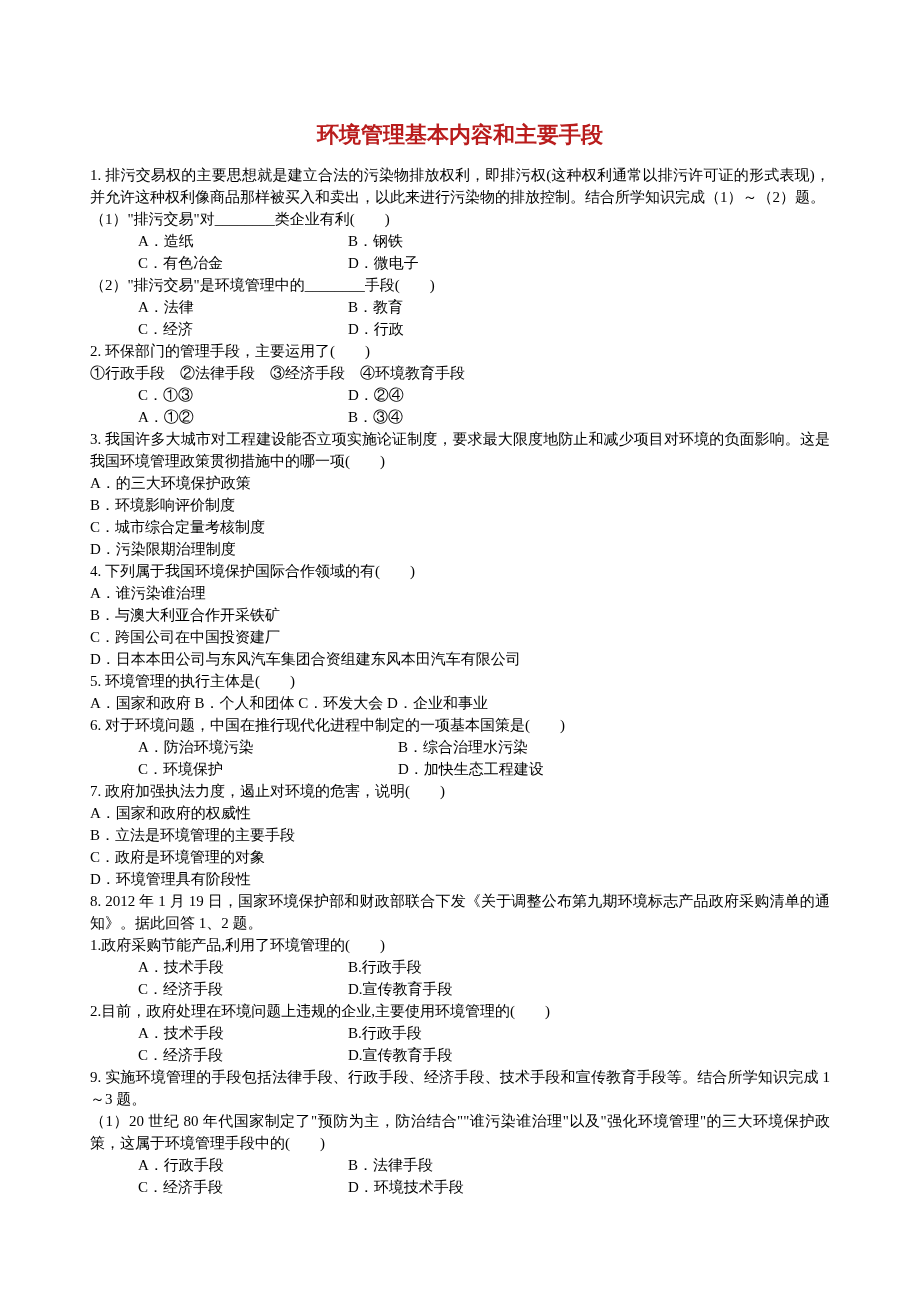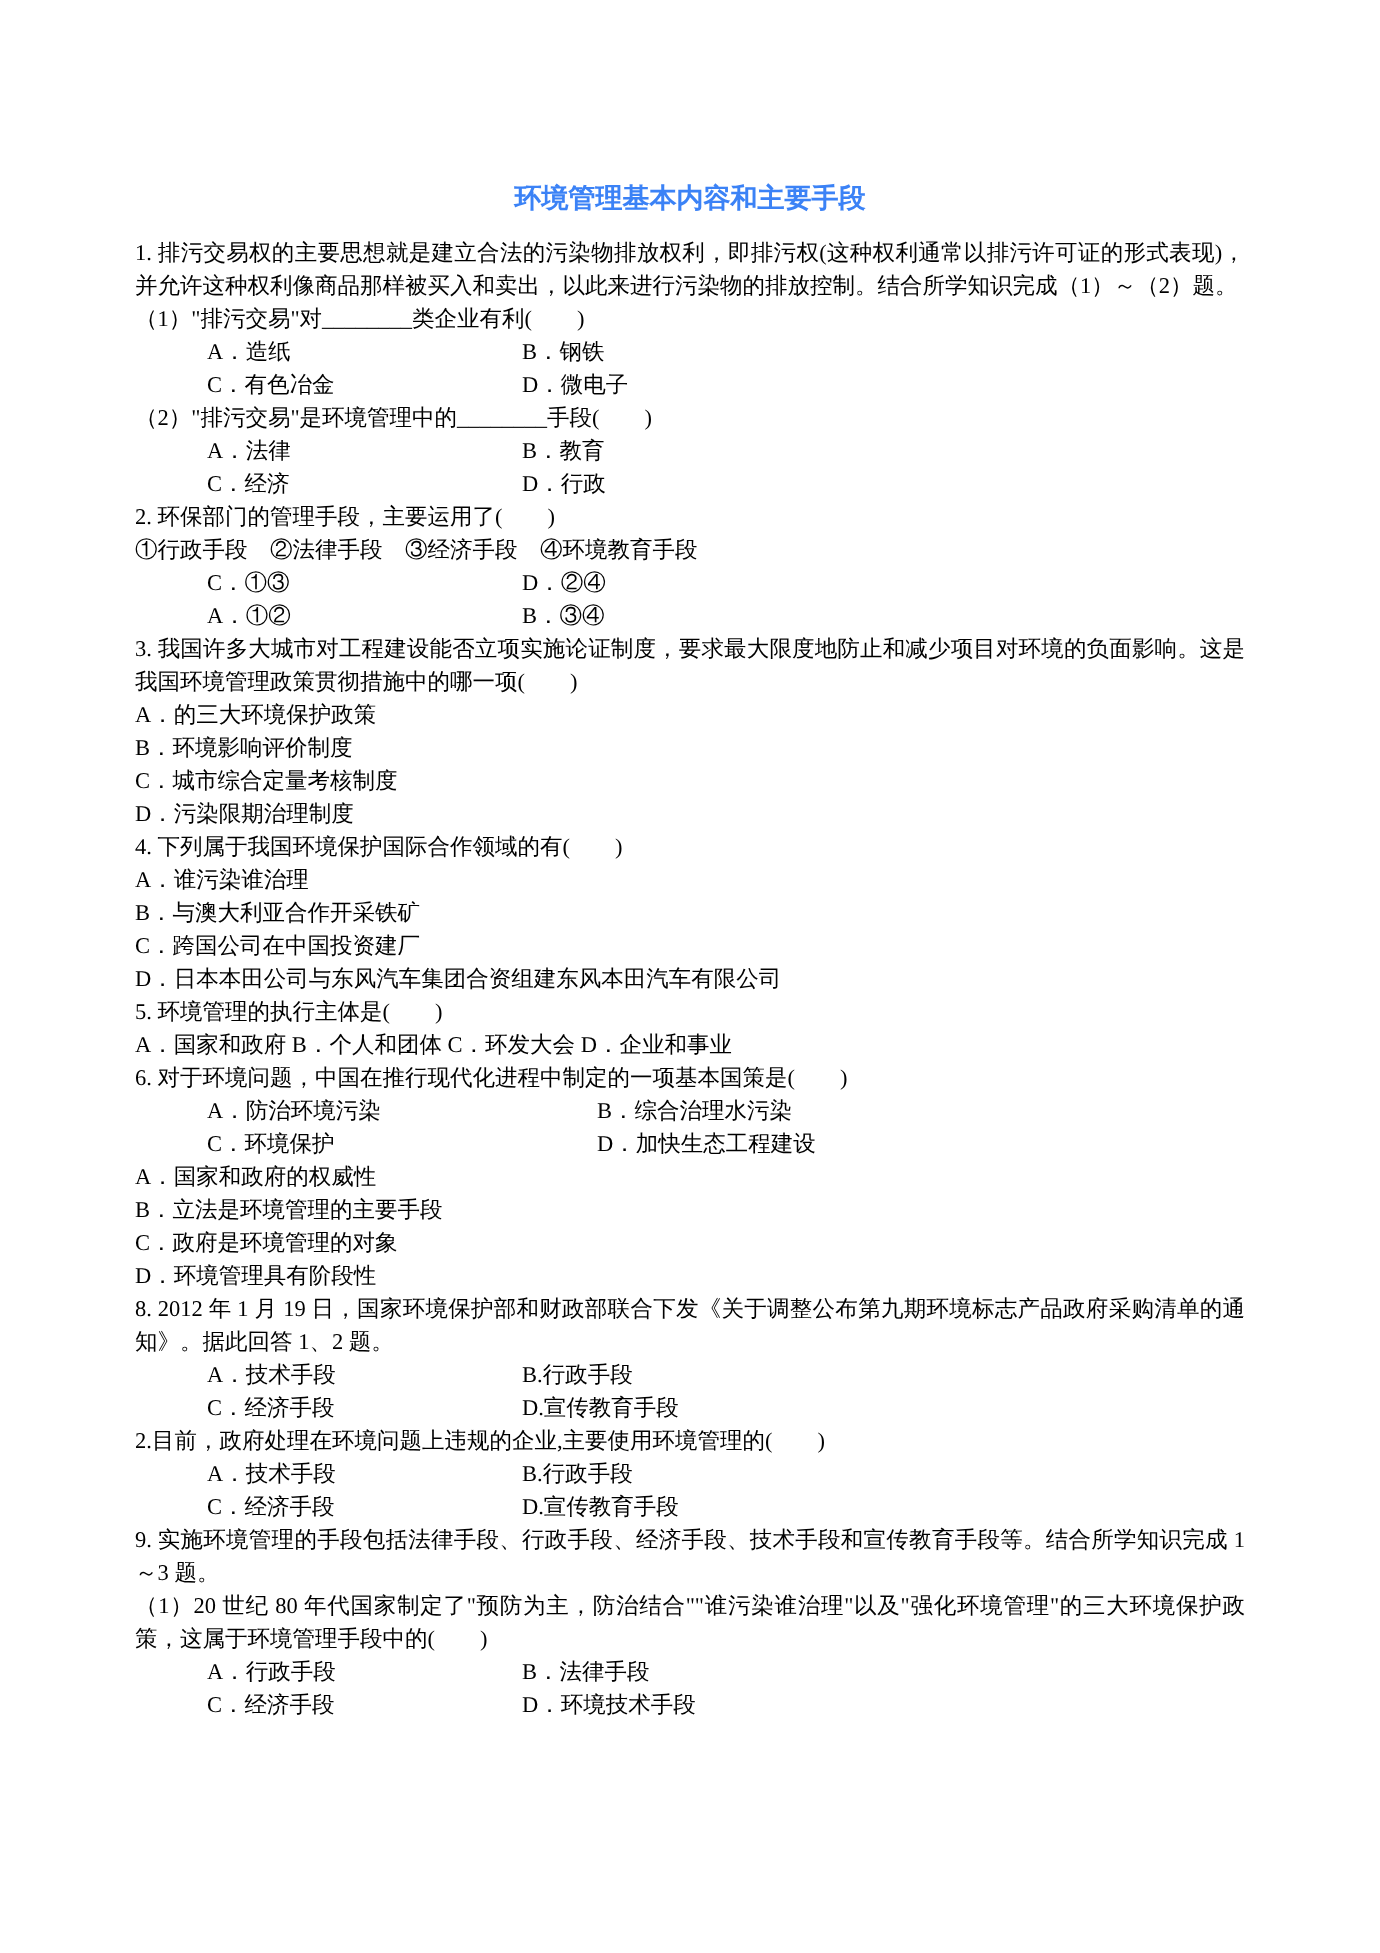--- a/index.html
+++ b/index.html
@@ -9,22 +9,22 @@
     font-family: "SimSun", "宋体", serif;
   }
   .page {
     width: 920px;
     min-height: 1302px;
     margin: 0 auto;
     padding: 120px 90px 60px 90px;
     box-sizing: border-box;
   }
   .title {
-    color: #3b82f6;
-    font-size: 18px;
+    color: #b91c1c;
+    font-size: 22px;
     font-weight: bold;
     text-align: center;
     margin-bottom: 14px;
     font-family: "SimSun", "宋体", serif;
   }
   .body {
     font-size: 15px;
     line-height: 22px;
     color: #000;
     text-align: justify;
@@ -110,29 +110,34 @@
     </div>
     <div class="opts-2">
       <div class="col1" style="width:260px">A．防治环境污染</div>
       <div class="col2">B．综合治理水污染</div>
     </div>
     <div class="opts-2">
       <div class="col1" style="width:260px">C．环境保护</div>
       <div class="col2">D．加快生态工程建设</div>
     </div>
 
+    <div class="q">
+      <span>7.</span>
+      <span>政府加强执法力度，遏止对环境的危害，说明(　　)</span>
+    </div>
     <div class="q">A．国家和政府的权威性</div>
     <div class="q">B．立法是环境管理的主要手段</div>
     <div class="q">C．政府是环境管理的对象</div>
     <div class="q">D．环境管理具有阶段性</div>
 
     <div class="q">
       <span>8.</span>
       <span>2012 年 1 月 19 日，国家环境保护部和财政部联合下发《关于调整公布第九期环境标志产品政府采购清单的通知》。据此回答 1、2 题。</span>
     </div>
+    <div class="q">1.政府采购节能产品,利用了环境管理的(　　)</div>
     <div class="opts-2">
       <div class="col1">A．技术手段</div>
       <div class="col2">B.行政手段</div>
     </div>
     <div class="opts-2">
       <div class="col1">C．经济手段</div>
       <div class="col2">D.宣传教育手段</div>
     </div>
     <div class="q">2.目前，政府处理在环境问题上违规的企业,主要使用环境管理的(　　)</div>
     <div class="opts-2">

